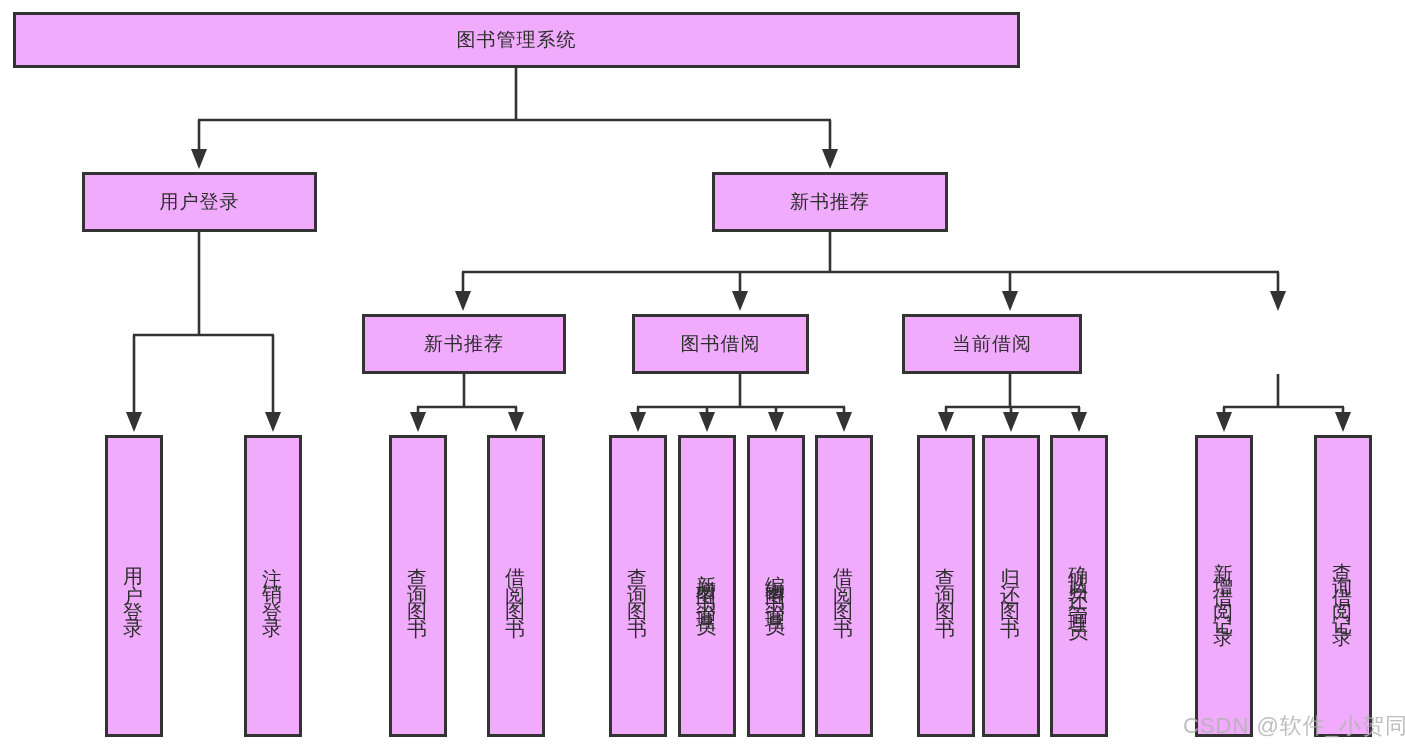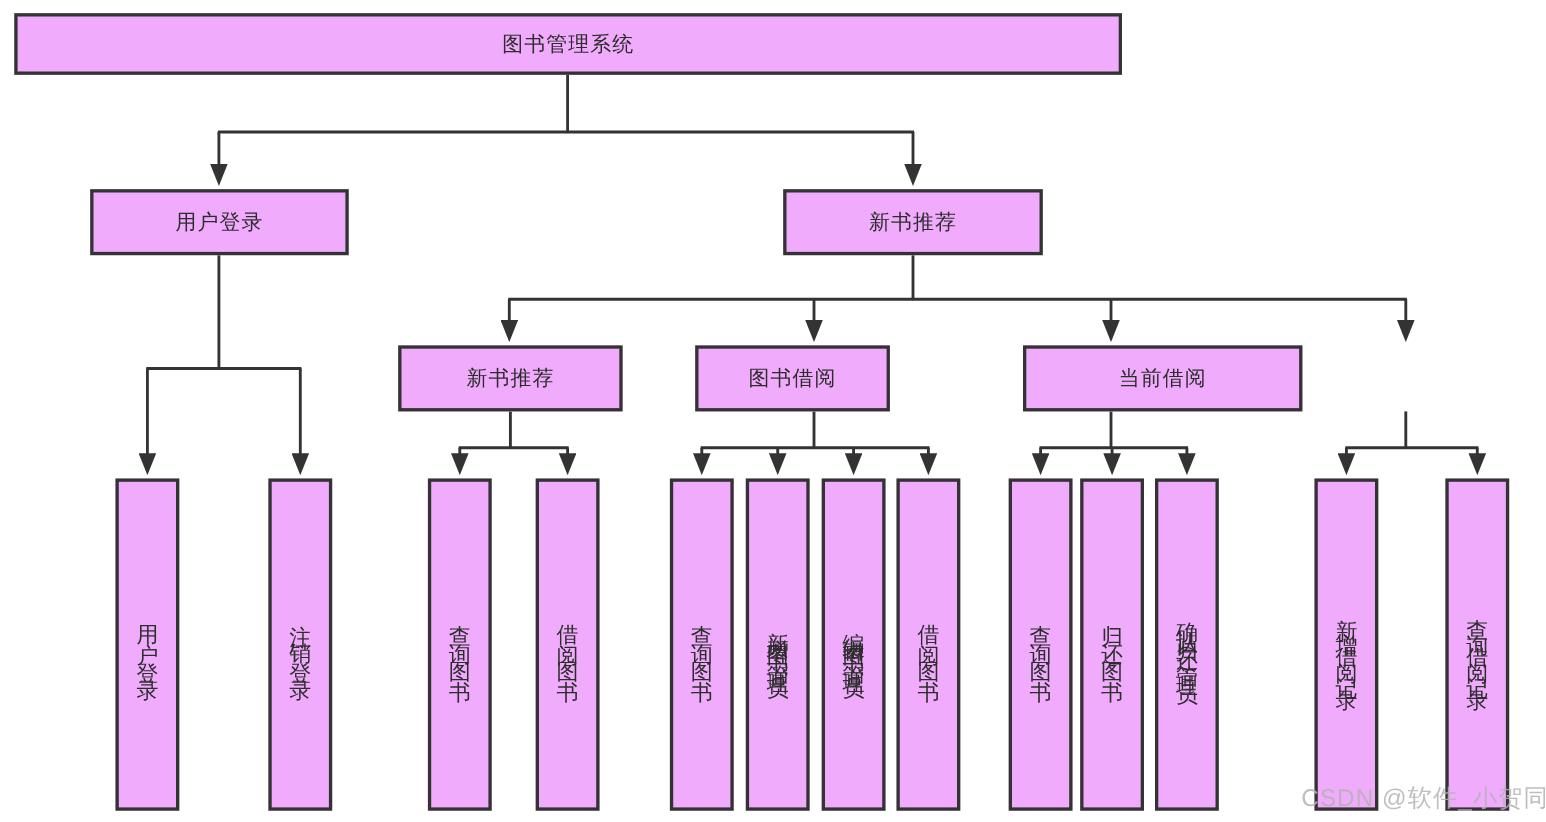--- a/index.html
+++ b/index.html
@@ -114,21 +114,21 @@
     <line class="cline" x1="1343" y1="407" x2="1343" y2="427" marker-end="url(#arrowhead)"></line>
   </svg>
 
   <div class="box" style="left:13px; top:12px; width:1007px; height:56px;">图书管理系统</div>
 
   <div class="box" style="left:82px; top:172px; width:235px; height:60px;">用户登录</div>
   <div class="box" style="left:712px; top:172px; width:236px; height:60px;">新书推荐</div>
 
   <div class="box" style="left:362px; top:314px; width:204px; height:60px;">新书推荐</div>
   <div class="box" style="left:632px; top:314px; width:177px; height:60px;">图书借阅</div>
-  <div class="box" style="left:930px; top:314px; width:254px; height:60px;">当前借阅</div>
+  <div class="box" style="left:902px; top:314px; width:180px; height:60px;">当前借阅</div>
 
   <div class="box vbox v4" style="left:105px; top:435px; width:58px; height:302px;">用户登录</div>
   <div class="box vbox v4" style="left:244px; top:435px; width:58px; height:302px;">注销登录</div>
 
   <div class="box vbox v4" style="left:389px; top:435px; width:58px; height:302px;">查询图书</div>
   <div class="box vbox v4" style="left:487px; top:435px; width:58px; height:302px;">借阅图书</div>
 
   <div class="box vbox v4" style="left:609px; top:435px; width:58px; height:302px;">查询图书</div>
   <div class="box vbox v9" style="left:678px; top:435px; width:58px; height:302px;">新增图书（管理员）</div>
   <div class="box vbox v9" style="left:747px; top:435px; width:58px; height:302px;">编辑图书（管理员）</div>

